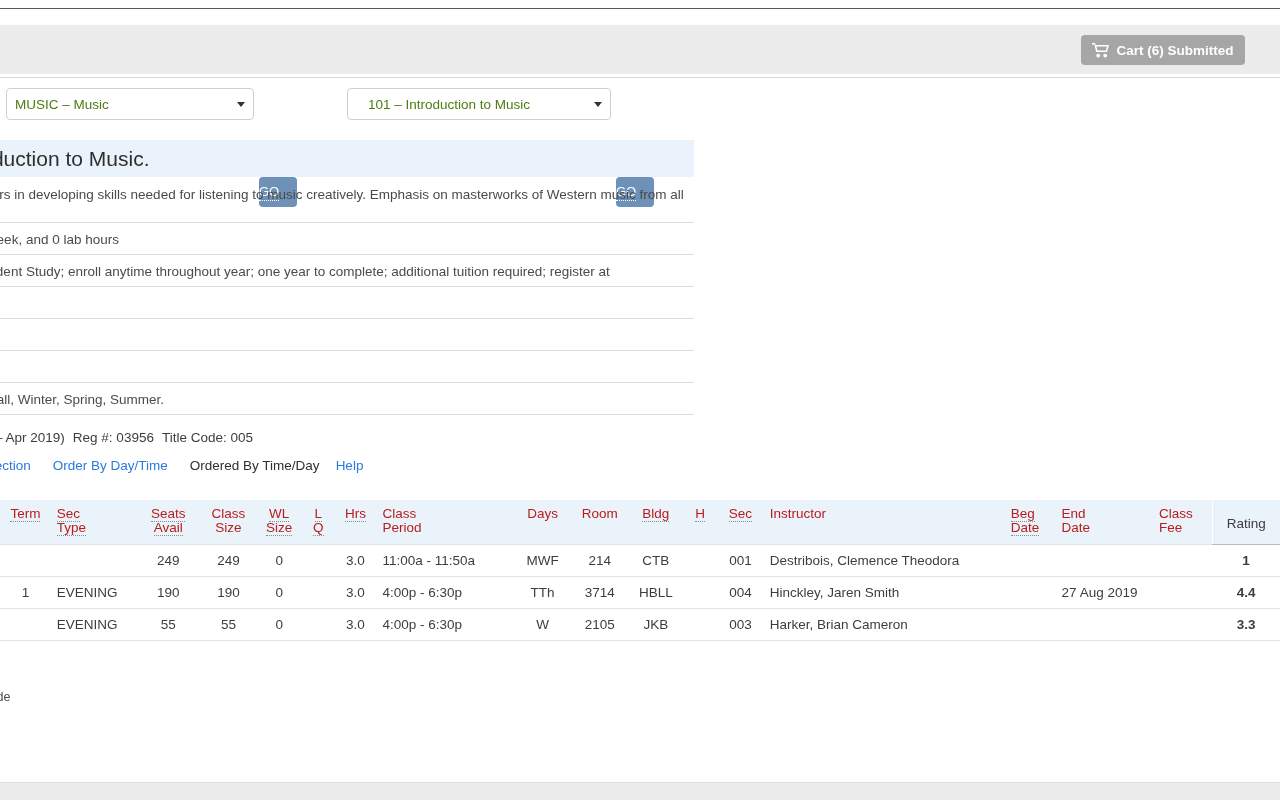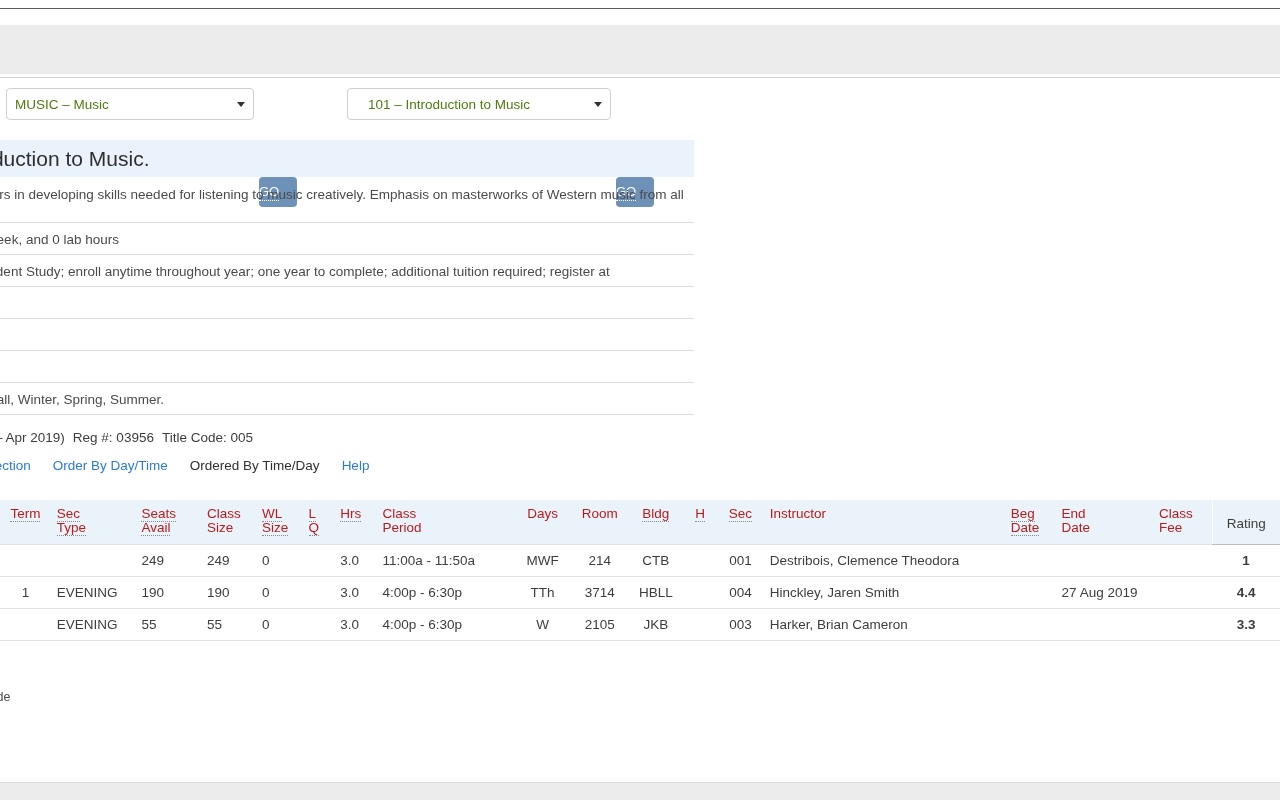--- a/index.html
+++ b/index.html
@@ -164,21 +164,21 @@
 
   
   .sort-line {
     position: absolute;
     top: 458px; left: 0;
     font-size: 13.5px;
     white-space: nowrap;
   }
   .sort-line .shift { display: inline-block; margin-left: -72px; }
   .sort-link { color: #2a7ade; text-decoration: none; cursor: pointer; margin-right: 22px; }
-  .sort-current { color: #2f2f2f; margin-right: 22px; }
+  .sort-current { color: #2f2f2f; margin-right: 16px; }
 
   
   .sections {
     position: absolute;
     top: 500px; left: 0;
     width: 1280px;
     border-collapse: collapse;
     font-size: 13.5px;
     table-layout: fixed;
   }
@@ -202,21 +202,21 @@
   }
   .sections thead th .abbr { border-bottom: 1px dotted #8a8a8a; }
   .sections tbody td {
     border-top: 1px solid #e2e2e2;
     padding: 8px 6px;
     color: #3d3d3d;
     height: 28px;
   }
   .sections tbody tr:last-child td { border-bottom: 1px solid #e2e2e2; }
   .ta-c { text-align: center; }
-  .ta-r { text-align: left; }
+  .ta-r { text-align: center; }
   .ta-l { text-align: left; }
   .rating-cell { text-align: center; color: #2a7ade; font-weight: bold; }
 
   
   .c-term    { width: 48px; }
   .c-sectype { width: 80px; }
   .c-seats   { width: 62px; }
   .c-csize   { width: 52px; }
   .c-wl      { width: 44px; }
   .c-lq      { width: 30px; }
@@ -255,20 +255,30 @@
 </head>
 <body>
 
 <div id="page">
 
   <div class="top-rule"></div>
 
   <div class="toolbar-band"></div>
   <div class="toolbar-rule"></div>
 
+  <div class="cart-button">
+    <span>
+      <svg width="17" height="15" viewBox="0 0 17 15" fill="#ffffff">
+        <path d="M0 0h3l0.6 2H17l-2 7H4.2L3.4 6 2.4 1.4H0z M4.4 3.4l1.2 4.2h8.2l1.2-4.2z"></path>
+        <circle cx="6.2" cy="12.6" r="1.9"></circle>
+        <circle cx="13.2" cy="12.6" r="1.9"></circle>
+      </svg>
+    </span>
+    <span>Cart (6) Submitted</span>
+  </div>
 
   <div class="select-row">
 
     <div class="sel-box" id="dept-select">
       <span class="sel-label">MUSIC – Music</span>
       <span class="sel-arrow"></span>
     </div>
     <div class="go-button" id="go-dept">
       <span>GO</span>
     </div>

